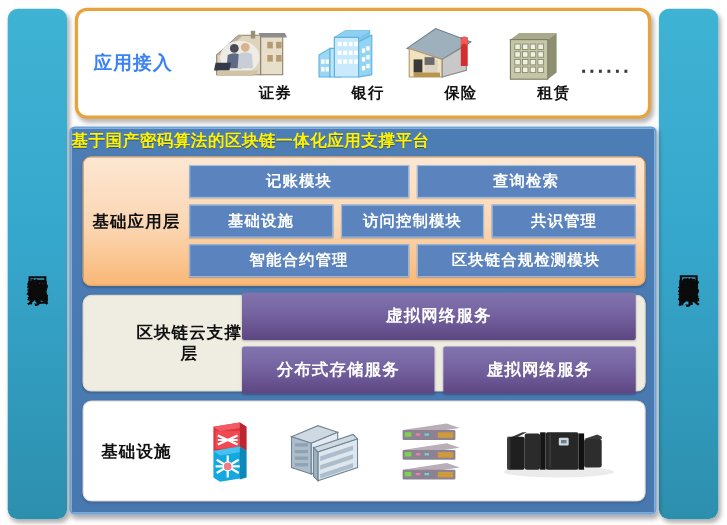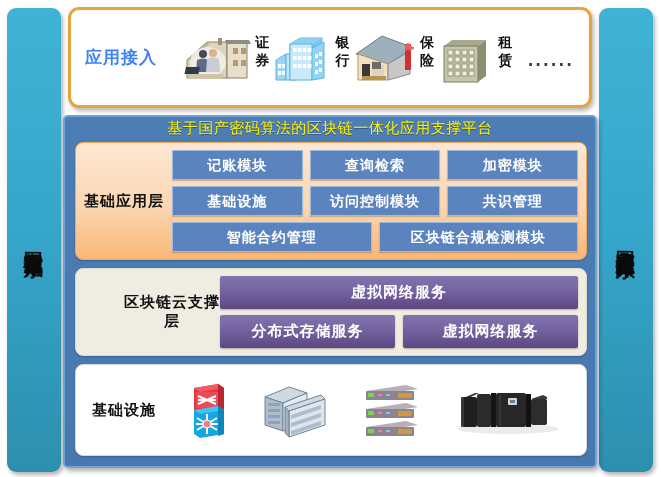--- a/index.html
+++ b/index.html
@@ -42,45 +42,45 @@
     box-shadow:2px 3px 4px rgba(0,0,0,.28);
     box-sizing:border-box;
   }
   .app-inner{position:absolute;left:0;top:0;right:0;bottom:0;display:flex;align-items:center;}
   .app-label{
     margin-left:14px;width:96px;flex:0 0 auto;
     font-family:"DejaVu Serif","Liberation Serif",serif;
     font-weight:700;font-size:17px;color:#3b82f6;letter-spacing:1px;
   }
   .app-items{flex:1 1 auto;display:flex;align-items:flex-end;justify-content:space-around;padding-right:6px;}
-  .app-item{display:flex;flex-direction:row;align-items:flex-start;width:84px;}
+  .app-item{display:flex;flex-direction:column;align-items:flex-end;width:84px;}
   .app-item .ico{height:52px;display:flex;align-items:flex-end;justify-content:center;}
   .app-item .cap{
     font-family:"DejaVu Serif","Liberation Serif",serif;
     font-weight:700;font-size:14px;color:#111;margin-top:2px;letter-spacing:1px;
   }
   .dots{
     font-family:"DejaVu Sans",sans-serif;font-weight:700;font-size:15px;color:#3a3a3a;
     letter-spacing:2px;align-self:center;margin-top:14px;width:64px;text-align:center;
   }
 
   
   .platform{
     position:absolute;left:63px;top:115px;width:534px;height:353px;
     background:linear-gradient(180deg,#4C7DB5 0%,#4878B0 100%);
     border:2px solid #6FA2D6;
     border-radius:5px;
     box-shadow:2px 3px 5px rgba(0,0,0,.33);
     box-sizing:border-box;
   }
   .platform-title{
-    height:23px;line-height:22px;text-align:center;
+    height:23px;line-height:22px;
     color:#FFF200;
     font-family:"DejaVu Serif","Liberation Serif",serif;
-    font-weight:400;font-size:15px;letter-spacing:.5px;
+    font-weight:700;font-size:15px;letter-spacing:.5px;
     text-shadow:0 1px 0 rgba(0,0,0,.35);
   }
 
   
   .layer{
     position:absolute;left:10px;width:512px;box-sizing:border-box;
     border-radius:8px;
   }
   .layer-row{display:flex;align-items:center;height:100%;}
   .layer-name{
@@ -121,21 +121,21 @@
     font-weight:700;font-size:14px;letter-spacing:1px;
     display:flex;align-items:center;justify-content:center;text-align:center;
     box-sizing:border-box;line-height:1.05;
     box-shadow:0 1px 1px rgba(0,0,0,.18);
   }
   .mod-row:last-child{margin-bottom:0;}
 
   
   .svc-row{display:flex;gap:8px;margin-bottom:6px;}
   .svc{
-    flex:1 1 0;height:33px;border-radius:2px;
+    flex:1 1 0;height:43px;border-radius:2px;
     background:linear-gradient(180deg,#8274AE 0%,#7463A0 45%,#5D4682 100%);
     color:#ffffff;
     font-family:"DejaVu Serif","Liberation Serif",serif;
     font-weight:700;font-size:15px;letter-spacing:1px;
     display:flex;align-items:center;justify-content:center;
     box-shadow:0 1px 2px rgba(0,0,0,.28);
   }
   .svc-row:last-child{margin-bottom:0;}
 
   
@@ -278,21 +278,20 @@
   <div class="platform">
     <div class="platform-title">基于国产密码算法的区块链一体化应用支撑平台</div>
 
     <div class="layer layer-app">
       <div class="layer-row">
         <div class="layer-name">基础应用层</div>
         <div class="layer-body">
           <div class="mod-row">
             <div class="mod">记账模块</div>
             <div class="mod">查询检索</div>
-            <div class="mod">加密模块</div>
           </div>
           <div class="mod-row">
             <div class="mod">基础设施</div>
             <div class="mod">访问控制模块</div>
             <div class="mod">共识管理</div>
           </div>
           <div class="mod-row">
             <div class="mod">智能合约管理</div>
             <div class="mod">区块链合规检测模块</div>
           </div>

